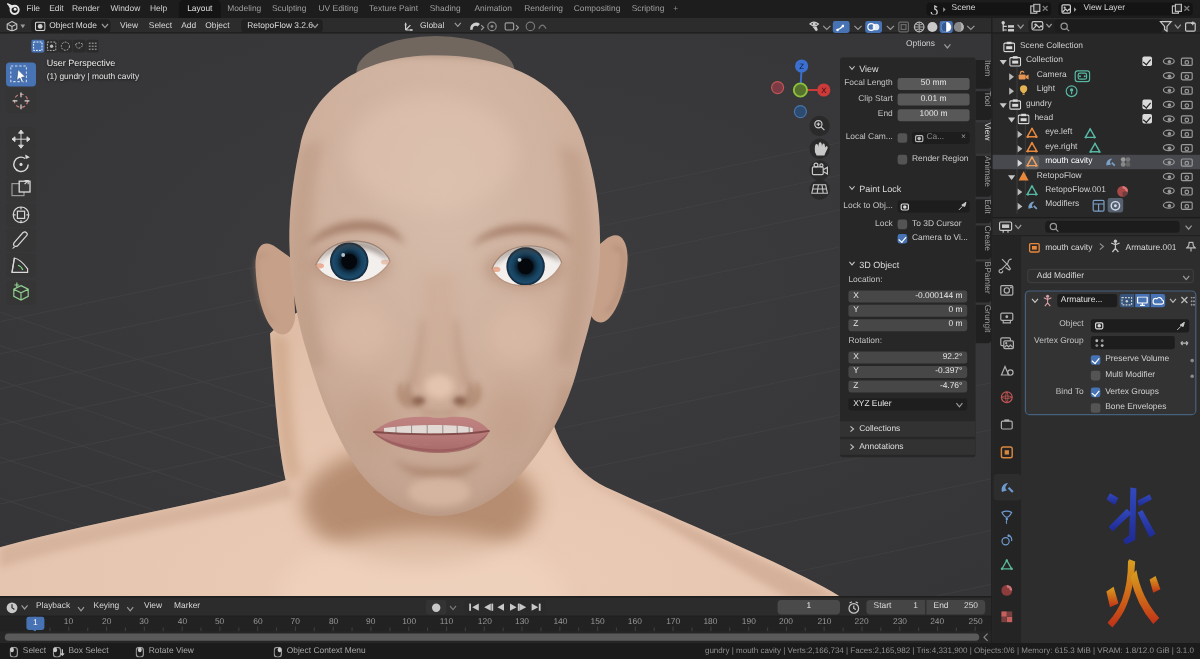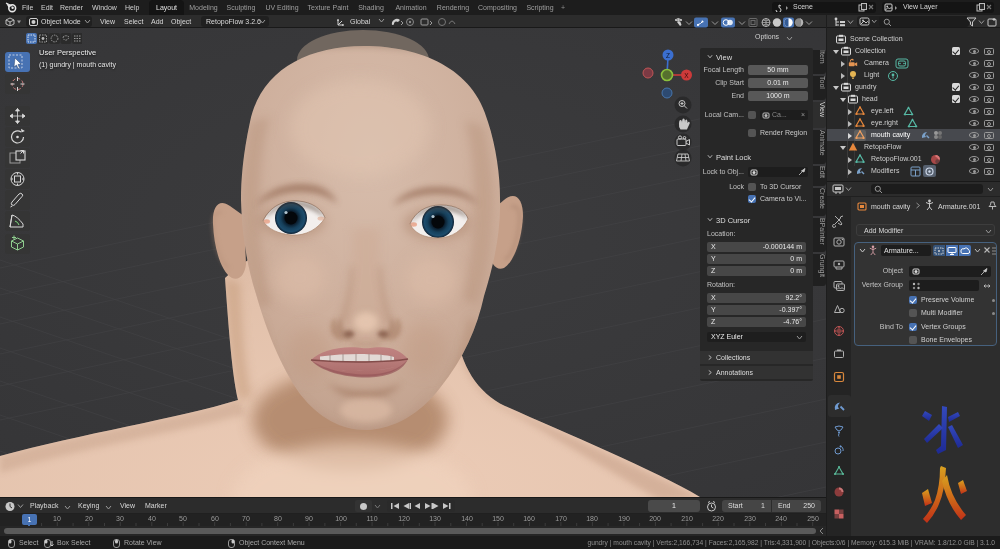--- a/index.html
+++ b/index.html
@@ -554,21 +554,21 @@
       </div>
       <div class="nlab" style="top:135px;left:0;width:44px">Lock</div>
       <div class="ncheck" style="top:135px;left:48px"></div>
       <div class="abs" style="top:135px;left:60px">To 3D Cursor</div>
       <div class="ncheck on" style="top:147px;left:48px"></div>
       <div class="abs" style="top:147px;left:60px">Camera to Vi...</div>
       <div class="nsec" style="top:165px;background:transparent">
         <svg class="car" viewBox="0 0 7 5">
             <path d="M1,1 l2.5,3 L6,1" fill="none" stroke="#c8c8c8"></path>
           </svg>
-          <span class="t" style="font-size:7.5px">3D Cursor</span>
+          <span class="t" style="font-size:7.5px">3D Object</span>
       </div>
       <div class="abs" style="top:182px;left:7px;color:#c3c3c3">Location:</div>
       <div class="nslider" style="top:194px">
           <span class="abs" style="left:4px">X</span>
           <span class="abs" style="right:4px">-0.000144 m</span>
         </div>
       <div class="nslider" style="top:206px">
           <span class="abs" style="left:4px">Y</span>
           <span class="abs" style="right:4px">0 m</span>
         </div>

